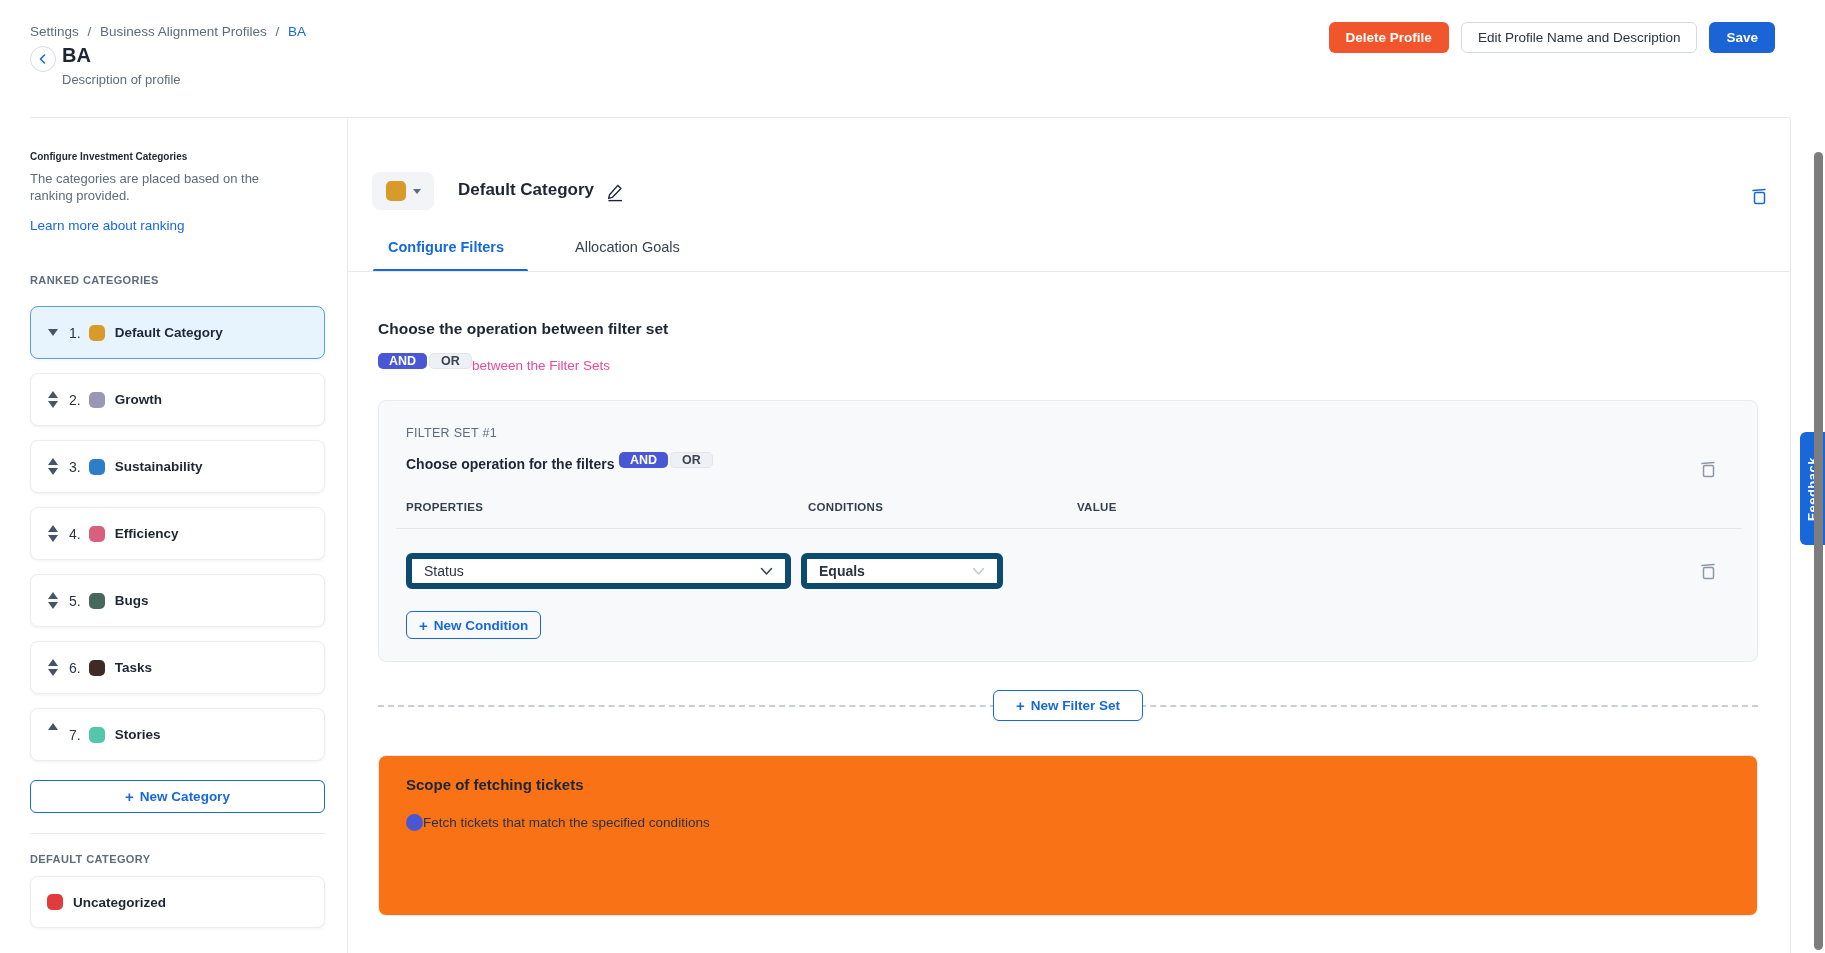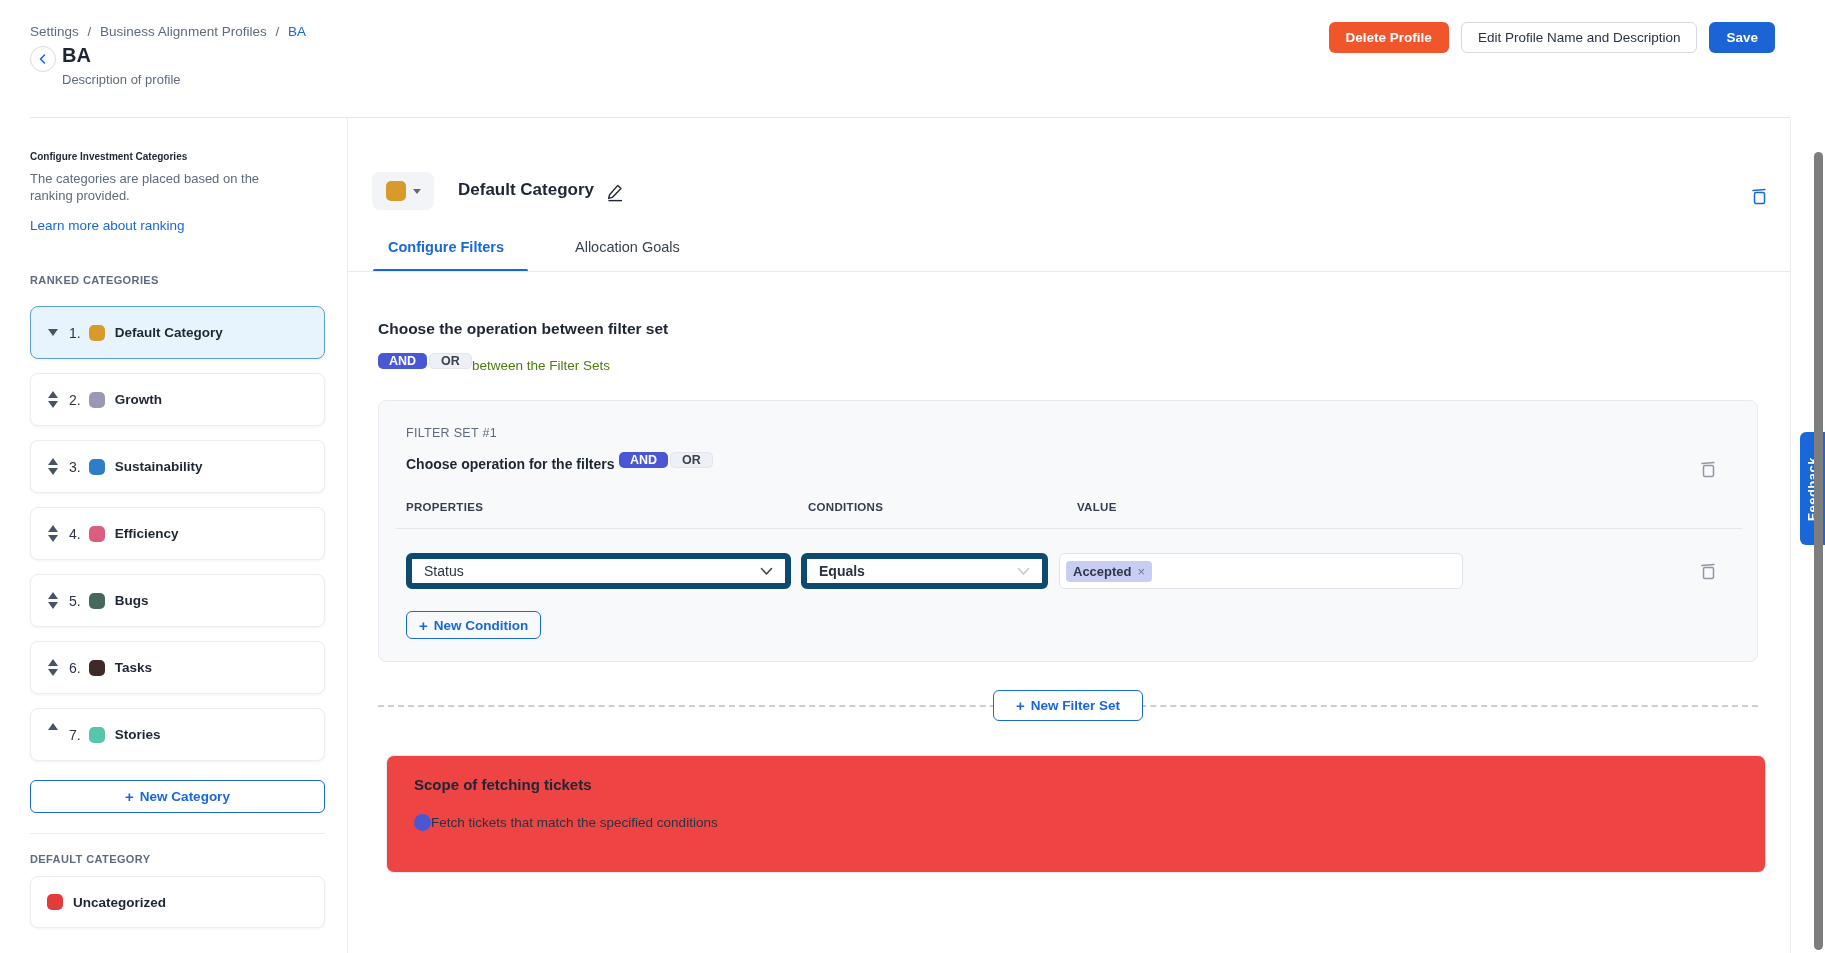--- a/index.html
+++ b/index.html
@@ -65,49 +65,49 @@
   .tab-underline { position:absolute; left:373px; top:269px; width:155px; height:3px; background:#1868db; border-radius:2px; }
   .tabs-border { position:absolute; left:347px; top:271px; width:1443px; height:1px; background:#e6e9ee; }
 
   
   .op-heading { position:absolute; left:378px; top:320px; font-size:15.5px; font-weight:700; color:#1e2633; }
   .toggle { display:flex; gap:2px; background:transparent; }
   .toggle-seg { height:16px; padding:0 11px; display:flex; align-items:center; justify-content:center; font-size:12.5px; font-weight:700; border-radius:5px; cursor:pointer; }
   .seg-on { background:#4a57d5; color:#fff; }
   .seg-off { background:#edf0f4; color:#39424f; border:1px solid #e2e6eb; }
   .toggle-main { position:absolute; left:378px; top:353px; }
-  .toggle-suffix { position:absolute; left:472px; top:358px; font-size:13.5px; color:#4d7c0f; }
+  .toggle-suffix { position:absolute; left:472px; top:358px; font-size:13.5px; color:#ec4899; }
 
   
   .filter-card { position:absolute; left:378px; top:400px; width:1380px; height:262px; background:#f8f9fb; border:1px solid #e7eaef; border-radius:8px; }
   .fs-title { position:absolute; left:27px; top:25px; font-size:12.5px; color:#5e6b7e; letter-spacing:.3px; }
   .fs-op-label { position:absolute; left:27px; top:55px; font-size:14px; font-weight:700; color:#1e2633; }
   .toggle-filters { position:absolute; left:240px; top:51px; }
   .trash-fs { position:absolute; left:1320px; top:58px; color:#8d97a5; cursor:pointer; }
   .col-header { position:absolute; top:100px; font-size:11.5px; font-weight:700; color:#333e50; letter-spacing:.3px; }
   .col-props { left:27px; }
   .col-conds { left:429px; }
   .col-value { left:698px; }
   .fs-divider { position:absolute; left:17px; top:127px; width:1346px; height:1px; background:#e4e7ec; }
   .select { position:absolute; top:152px; height:36px; background:#fff; border:6px solid #0c4a6e; border-radius:6px; display:flex; align-items:center; padding:0 12px; font-size:14px; color:#2a3342; cursor:pointer; }
   .select-props { left:27px; width:385px; }
-  .select-conds { left:422px; width:247px; font-weight:700; }
+  .select-conds { left:422px; width:202px; font-weight:700; }
   .select .chev { margin-left:auto; }
   .value-field { position:absolute; left:680px; top:152px; width:404px; height:36px; background:#fff; border:1px solid #dfe3e8; border-radius:6px; display:flex; align-items:center; padding:0 6px; cursor:text; }
   .chip { background:#c8cdf4; border-radius:4px; padding:3px 7px; font-size:13px; font-weight:700; color:#2f3747; display:flex; align-items:center; gap:6px; }
   .chip-x { font-weight:400; color:#6f7a8a; font-size:13px; cursor:pointer; }
   .trash-row { position:absolute; left:1320px; top:160px; color:#8d97a5; cursor:pointer; }
   .new-cond-btn { position:absolute; left:27px; top:210px; height:28px; padding:0 12px; background:transparent; border:1px solid #1868db; border-radius:6px; color:#1868db; font-size:13.5px; font-weight:700; display:flex; align-items:center; gap:6px; cursor:pointer; }
 
   
   .dashed-line { position:absolute; left:378px; top:705px; width:1380px; border-top:2px dashed #c9cdd6; }
   .new-fs-btn { position:absolute; left:993px; top:690px; width:150px; height:31px; background:#fff; border:1px solid #1868db; border-radius:6px; color:#1868db; font-size:13.5px; font-weight:700; display:flex; align-items:center; justify-content:center; gap:6px; cursor:pointer; }
 
   
-  .scope-card { position:absolute; left:378px; top:755px; width:1380px; height:118px; background:#ef4444; border:1px solid #e7eaef; border-radius:8px;margin-left:8px; }
+  .scope-card { position:absolute; left:378px; top:755px; width:1380px; height:161px; background:#f97316; border:1px solid #e7eaef; border-radius:8px; }
   .scope-heading { position:absolute; left:27px; top:20px; font-size:15px; font-weight:700; color:#1e2633; }
   .radio-row { position:absolute; left:27px; display:flex; align-items:center; cursor:pointer; }
   .radio-row-1 { top:58px; }
   .radio-row-2 { top:88px; }
   .radio { width:17px; height:17px; border-radius:50%; flex:none; }
   .radio-on { background:#4a57d5; }
   .radio-off { background:#f3f4f6; border:1px solid #d7dbe2; }
   .radio-label { font-size:13.5px; color:#2a3342; }
 
   
@@ -293,26 +293,20 @@
       </span>
     </div>
     <div class="select select-conds">
       <span>Equals</span>
       <span class="chev">
         <svg width="13" height="9" viewBox="0 0 13 9">
             <path d="M1.5 1.5 L6.5 7 L11.5 1.5" fill="none" stroke="#c2c8d2" stroke-width="1.5" stroke-linecap="round" stroke-linejoin="round"></path>
           </svg>
       </span>
     </div>
-    <div class="value-field">
-      <span class="chip">
-        <span>Accepted</span>
-        <span class="chip-x">×</span>
-      </span>
-    </div>
     <span class="trash-row trash-icon">
       <svg width="19" height="20" viewBox="0 0 19 20">
           <rect x="4.5" y="6.5" width="10" height="11" rx="1.5" fill="none" stroke="currentColor" stroke-width="1.5"></rect>
           <line x1="3" y1="4.6" x2="15" y2="3.4" stroke="currentColor" stroke-width="1.5" stroke-linecap="round"></line>
         </svg>
     </span>
 
     <button class="new-cond-btn">
       <span class="plus-glyph">+</span>
       <span>New Condition</span>

